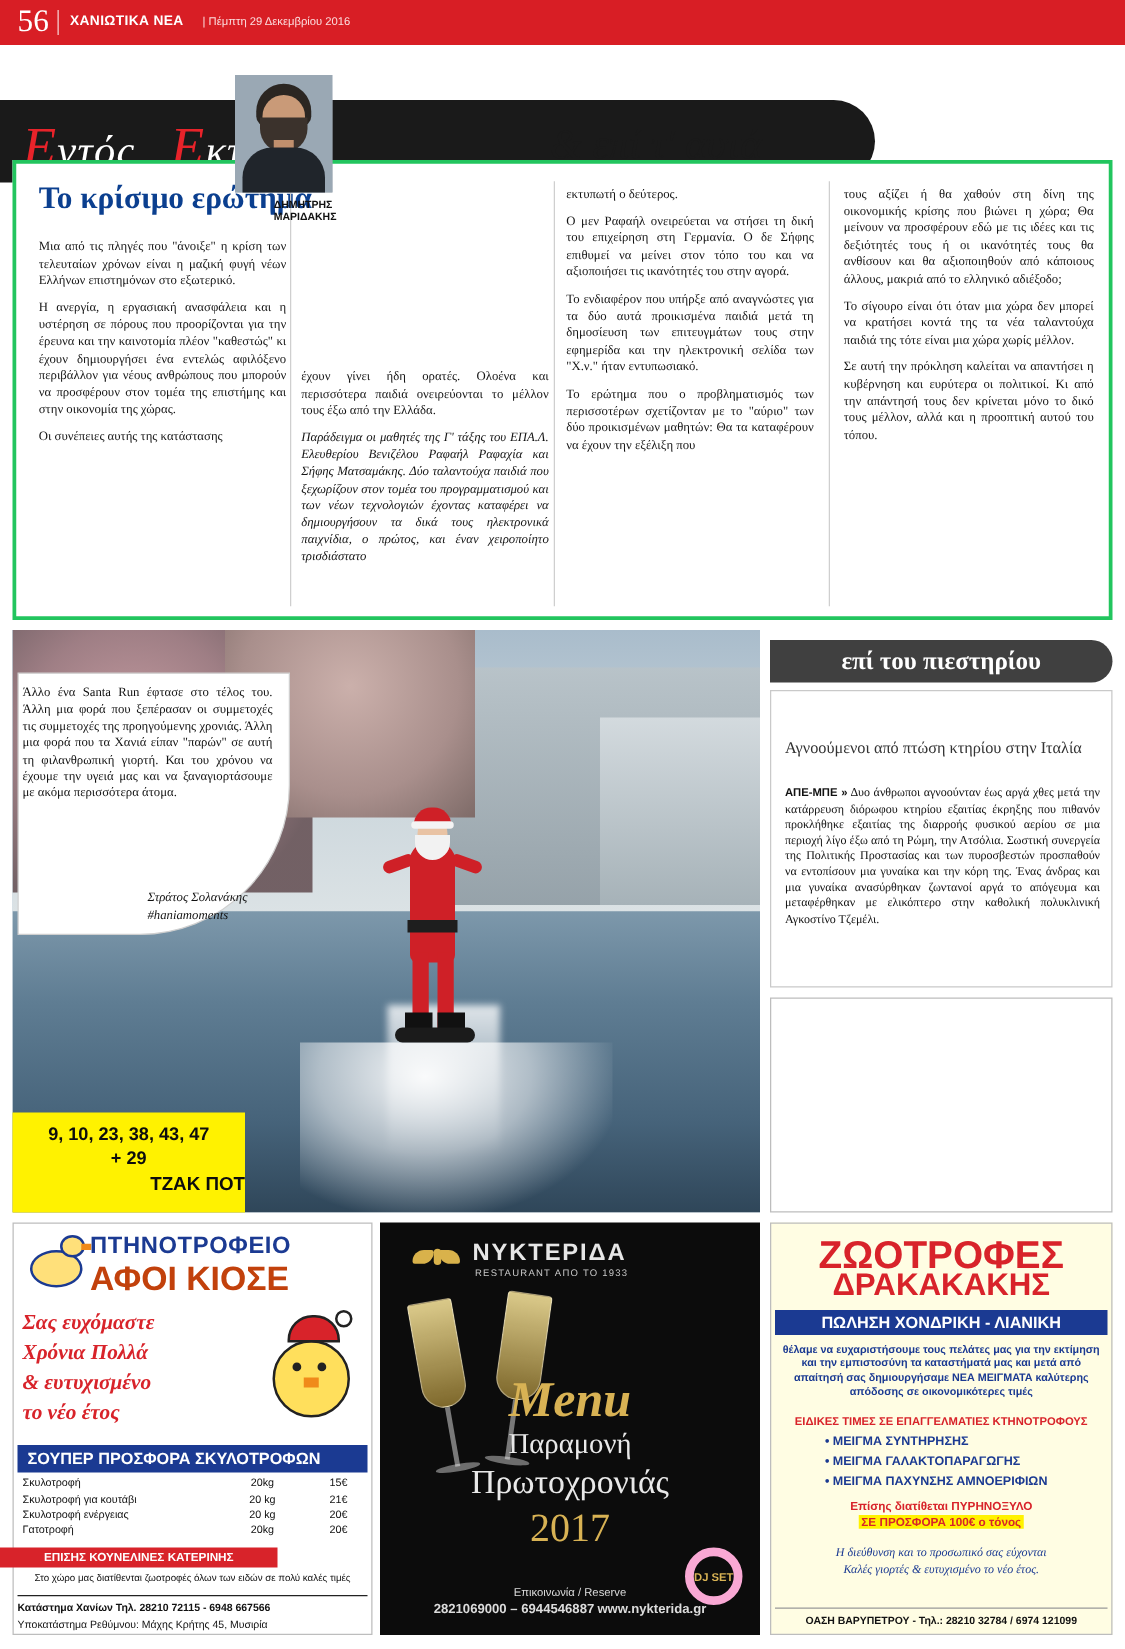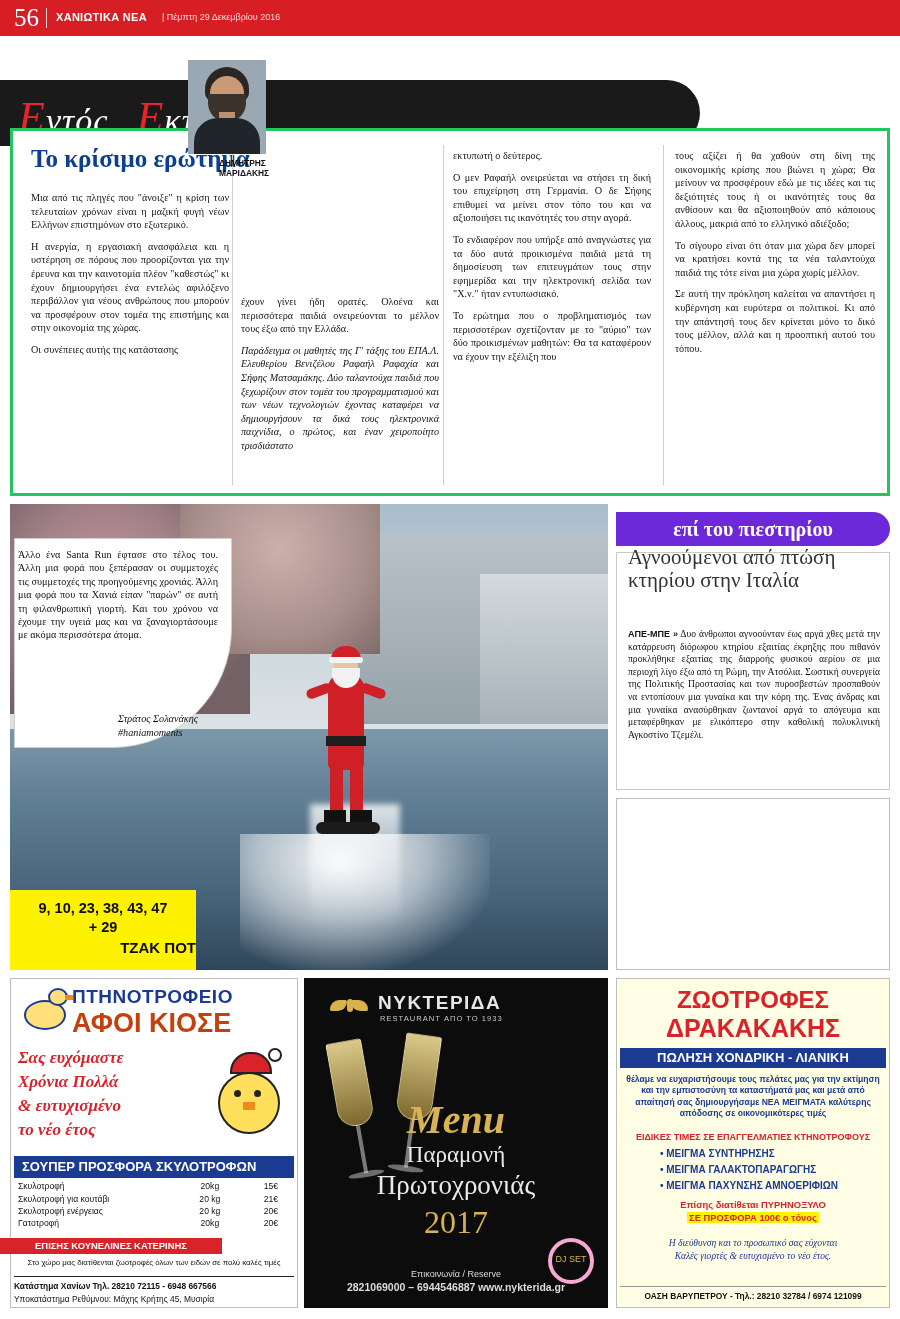--- a/index.html
+++ b/index.html
@@ -204,35 +204,35 @@
     text-align:center; padding-top:9px; line-height:19px;
   }
   .lotto-jack {
     font-family: "Liberation Sans", sans-serif;
     font-weight: bold; font-size:15px; color:#0d0d0d; text-align:right; padding-top:2px;
   }
 
   
   .press-hdr {
     position: absolute; left: 616px; top: 512px; width: 274px; height: 34px;
-    background: #6d28d9; border-radius: 0 17px 17px 0;
+    background: #404040; border-radius: 0 17px 17px 0;
   }
   .press-hdr span {
     display:block;
     font-family: "Liberation Serif", serif;
     font-size: 20px; font-weight: bold; color:#fff; text-align:center;
     line-height: 34px;
   }
   .press-box {
     position: absolute; left: 616px; top: 552px; width: 274px; height: 238px;
     border: 1px solid #c9c9c9; background:#fff;
   }
   .press-title {
-    position: absolute; left: 628px; top: 546px; width: 252px;
-    font-size: 21px; line-height: 23px; color: #333;
+    position: absolute; left: 628px; top: 586px; width: 252px;
+    font-size: 13px; line-height: 23px; color: #333;
   }
   .press-body {
     position: absolute; left: 628px; top: 628px; width: 252px;
     font-size: 9.6px; line-height: 12.6px; color:#111; text-align: justify;
   }
   .press-body b { font-family:"Liberation Sans", sans-serif; font-size:9px; }
 
   
   .ad-tav {
     position: absolute; left: 616px; top: 798px; width: 274px; height: 172px;
@@ -365,39 +365,39 @@
   .nyk-l2 {
     position:absolute; left:304px; top:1170px; width:304px;
     font-family:"Liberation Serif", serif; font-size:27px; color:#e9e9e9; text-align:center;
   }
   .nyk-year {
     position:absolute; left:304px; top:1204px; width:304px;
     font-family:"Liberation Serif", serif; font-size:32px; color:#d8b254; text-align:center;
   }
   .nyk-dj {
     position:absolute; left:548px; top:1238px; width:46px; height:46px;
-    border:4px solid #f9a8d4; border-radius:50%;
-    font-family:"Liberation Sans", sans-serif; font-size:9px; font-weight:normal;
+    border:7px solid #f9a8d4; border-radius:50%;
+    font-family:"Liberation Sans", sans-serif; font-size:9px; font-weight:bold;
     color:#d8b254; text-align:center; line-height:12px; padding-top:11px;
   }
   .nyk-contact {
     position:absolute; left:304px; top:1268px; width:304px;
     font-family:"Liberation Sans", sans-serif; font-size:9px; color:#dcdcdc; text-align:center;
     line-height:13px;
   }
   .nyk-contact .big { font-weight:bold; font-size:10.5px; }
 
   
   .ad-zoo {
     position:absolute; left:616px; top:978px; width:274px; height:330px;
     border:1px solid #bdbdbd; background:#fffde3;
   }
   .zoo-t1 {
     position:absolute; left:616px; top:986px; width:274px;
-    font-family:"Liberation Sans", sans-serif; font-weight:bold; font-size:24px;
+    font-family:"Liberation Sans", sans-serif; font-weight:bold; font-size:31px;
     color:#d8232a; text-align:center;
   }
   .zoo-t2 {
     position:absolute; left:616px; top:1014px; width:274px;
     font-family:"Liberation Sans", sans-serif; font-weight:bold; font-size:25px;
     color:#d8232a; text-align:center;
   }
   .zoo-band {
     position:absolute; left:620px; top:1048px; width:266px; height:20px;
     background:#1b3a92;

